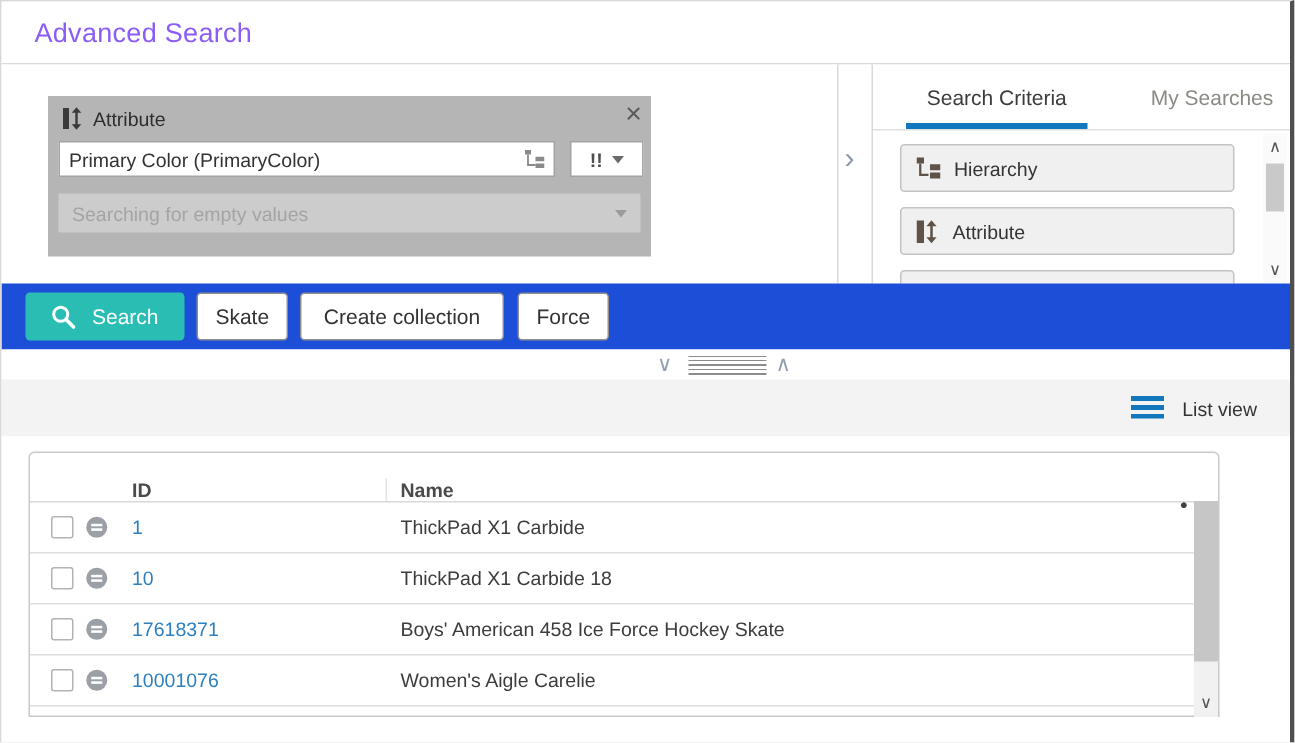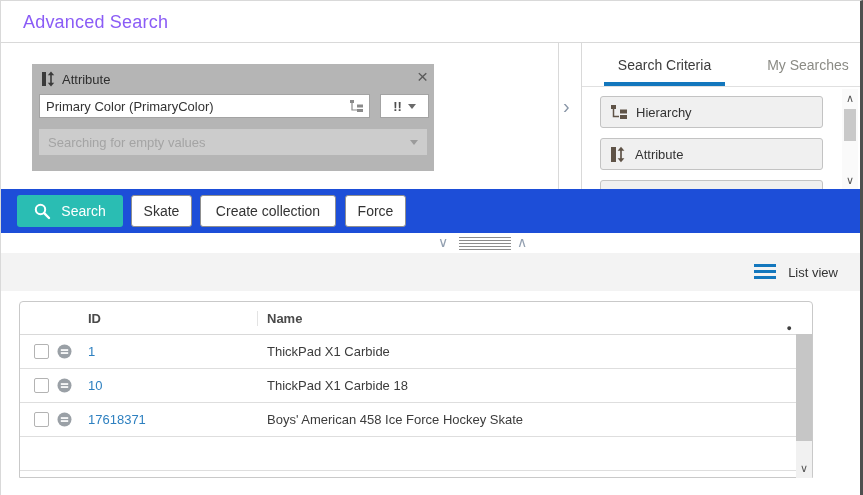--- a/index.html
+++ b/index.html
@@ -90,21 +90,21 @@
   
   .listband { position:absolute; left:0; top:252px; width:100%; height:38px; background:#f3f3f3; }
   .hamburger { position:absolute; right:84px; top:11px; width:22px; height:15px; cursor:pointer;
     background:linear-gradient(#1377bd 0 3px, transparent 3px 6px, #1377bd 6px 9px, transparent 9px 12px, #1377bd 12px 15px); }
   .listband-label { position:absolute; right:22px; top:12px; font-size:13px; color:#333; }
 
   
   .results { position:absolute; left:0; top:290px; width:100%; height:205px; background:#fff; }
   .table-wrap { position:absolute; left:18px; top:10px; width:794px; height:177px;
     border:1px solid #c9c9c9; border-radius:4px 4px 0 0; overflow:hidden; background:#fff; }
-  .thead { display:flex; height:33px; align-items:center; border-bottom:1px solid #d9d9d9;
+  .thead { display:flex; height:33px; align-items:flex-end; border-bottom:1px solid #d9d9d9;
     font-size:13px; font-weight:bold; color:#4a4a4a; }
   .th { display:flex; align-items:center; }
   .th-sel { width:30px; border-right:1px solid #e3e3e3; }
   .th-type { width:29px; border-right:1px solid #e3e3e3; }
   .th-id { width:179px; border-right:1px solid #e3e3e3; padding-left:9px; cursor:pointer; }
   .th-name { flex:1; padding-left:9px; position:relative; cursor:pointer; }
   .th-dot { position:absolute; right:20px; top:12px; font-size:9px; color:#3f3f3f; }
   .trow { display:flex; height:34px; align-items:center; border-bottom:1px solid #dedede; font-size:13px; }
   .td-sel { width:30px; display:flex; justify-content:flex-end; }
   .checkbox { width:15px; height:15px; border:1px solid #b3b3b3; border-radius:2px; background:#fff;
@@ -305,20 +305,36 @@
                 <circle cx="7.5" cy="7.5" r="7" fill="#9aa0a6"></circle>
                 <rect x="3.8" y="5.2" width="7.4" height="1.7" fill="#fff"></rect>
                 <rect x="3.8" y="8.2" width="7.4" height="1.7" fill="#fff"></rect>
               </svg>
             </span>
           </div>
         <div class="td-id"><a>17618371</a></div>
         <div class="td-name">Boys' American 458 Ice Force Hockey Skate</div>
       </div>
 
+      <div class="trow">
+        <div class="td-sel">
+            <span class="checkbox"></span>
+          </div>
+        <div class="td-type">
+            <span>
+              <svg class="icon-svg" width="15" height="15" viewBox="0 0 15 15">
+                <circle cx="7.5" cy="7.5" r="7" fill="#9aa0a6"></circle>
+                <rect x="3.8" y="5.2" width="7.4" height="1.7" fill="#fff"></rect>
+                <rect x="3.8" y="8.2" width="7.4" height="1.7" fill="#fff"></rect>
+              </svg>
+            </span>
+          </div>
+        <div class="td-id"><a>10001076</a></div>
+        <div class="td-name">Women's Aigle Carelie</div>
+      </div>
 
       <div class="trow">
         
         
         
         
       </div>
     </div>
 
     <div class="tscroll">

